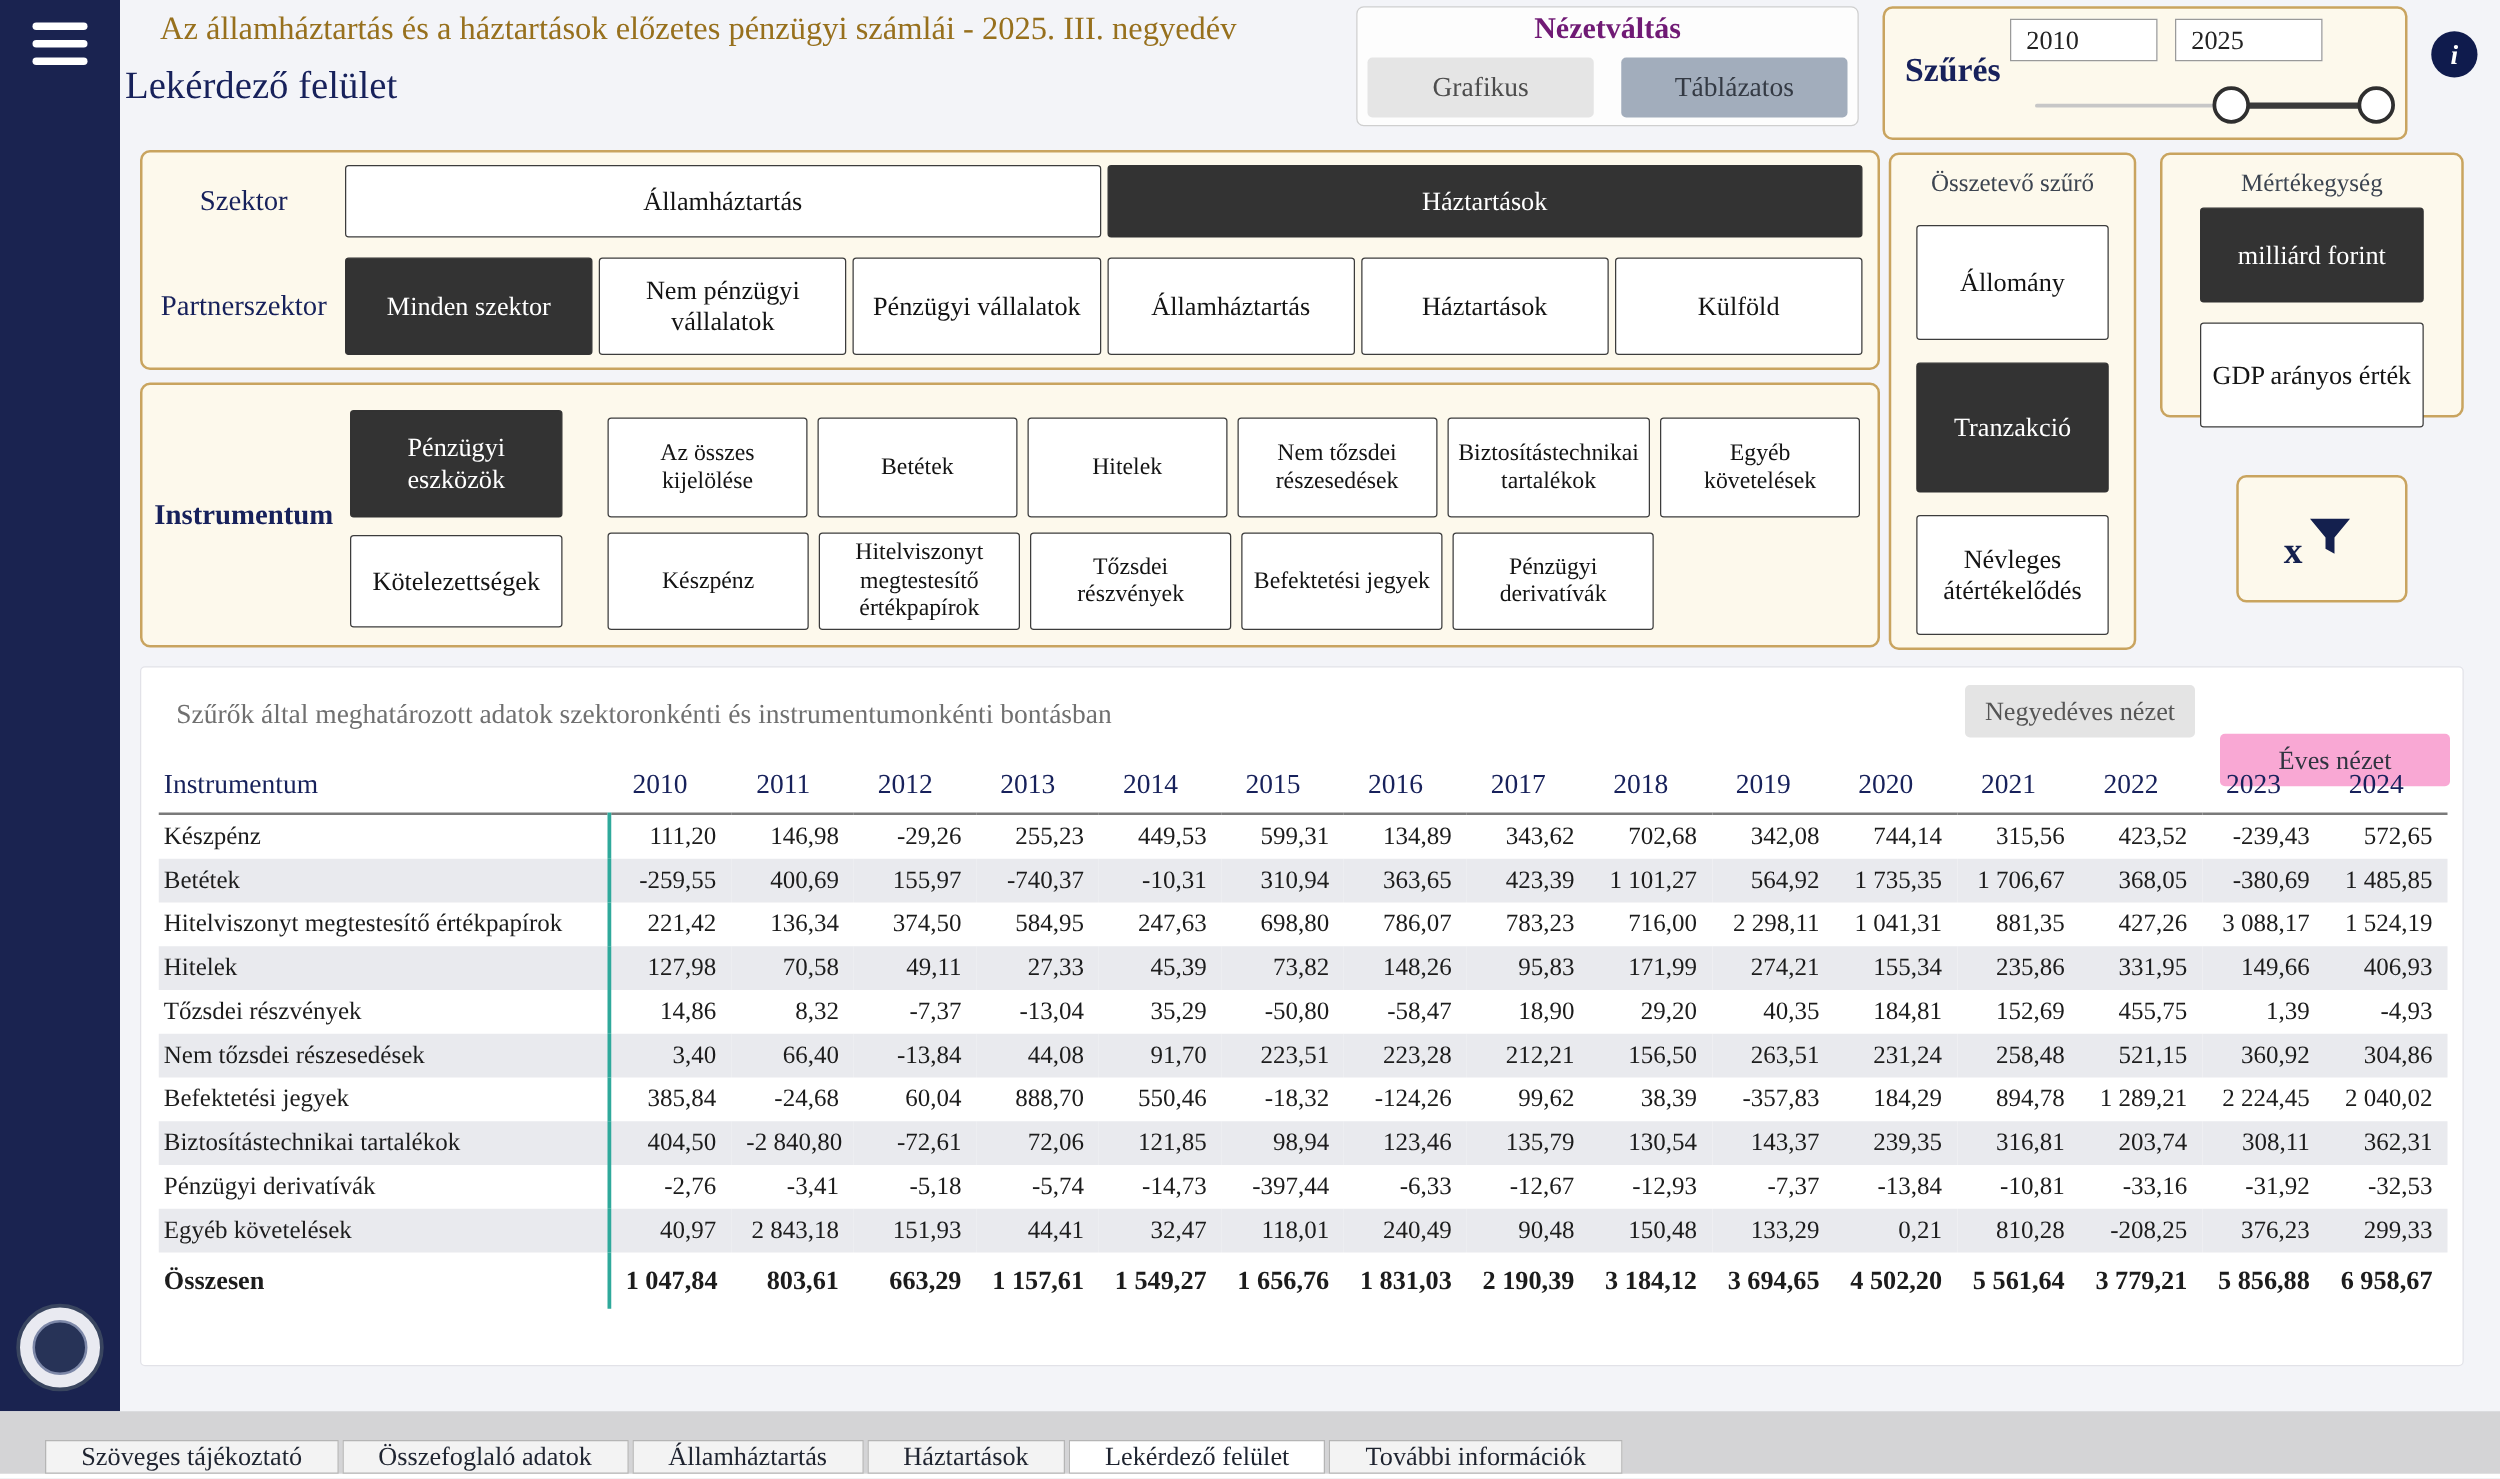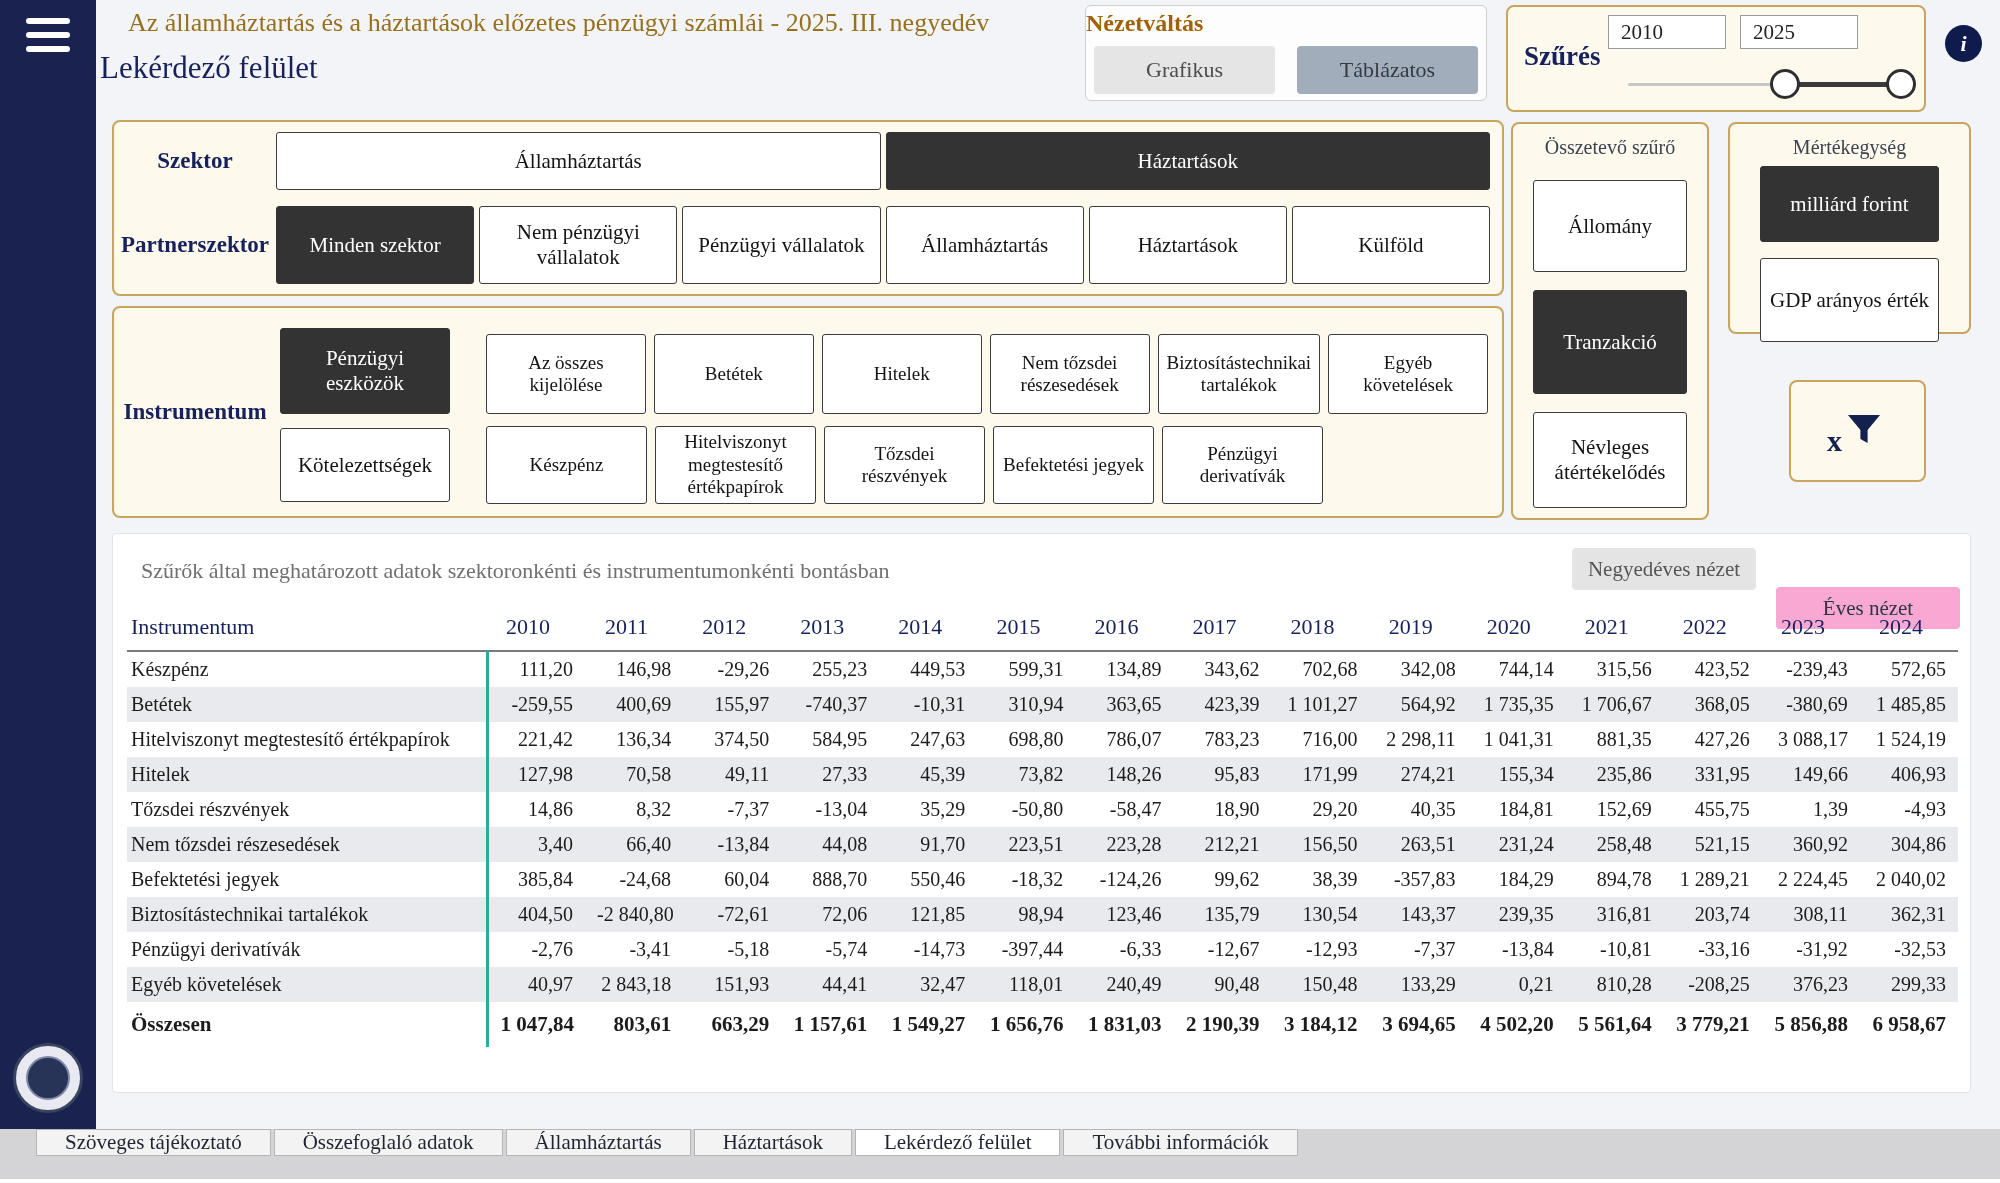--- a/index.html
+++ b/index.html
@@ -18,21 +18,21 @@
   .mnb-logo { position:absolute; left:13px; bottom:16px; width:70px; height:70px; border-radius:50%;
     background:#e9eaf1; border:3px solid #39455f; display:flex; align-items:center; justify-content:center; }
   .mnb-logo .inner { width:44px; height:44px; border-radius:50%; background:#273357; border:2px solid #7d88a8; }
 
   
   .app-title { position:absolute; left:128px; top:8px; font-size:26px; color:#97701d; }
   .page-subtitle { position:absolute; left:100px; top:50px; font-size:31px; color:#17215b; }
 
   
   .view-switch { position:absolute; left:1085px; top:5px; width:402px; height:96px; background:#fdfdfd; border:1px solid #cfcfcf; border-radius:6px; }
-  .view-switch-label { text-align:left; margin-top:4px; font-size:24px; font-weight:bold; color:#a16207; }
+  .view-switch-label { text-align:center; margin-top:4px; font-size:24px; font-weight:bold; color:#701a75; }
   .view-switch-buttons { position:absolute; left:8px; right:8px; top:40px; bottom:6px; display:flex; gap:22px; }
   .vbtn { flex:1; display:flex; align-items:center; justify-content:center; font-size:22px; color:#4d4d4d; background:#e5e5e5; border-radius:4px; cursor:pointer; }
   .vbtn.selected { background:#a2adbc; color:#343a44; }
 
   
   .panel { position:absolute; background:#fdf9ec; border:2px solid #c9a45f; border-radius:8px; }
   .filter-panel { left:1506px; top:5px; width:420px; height:107px; }
   .filter-label { position:absolute; left:16px; top:34px; font-size:27px; font-weight:bold; color:#17215b; }
   .year-input { position:absolute; top:8px; width:118px; height:34px; border:1px solid #9a9a9a; background:#fff; font-family:"Liberation Serif",serif; font-size:21px; padding-left:12px; color:#222; }
   #year-from { left:100px; } #year-to { left:232px; }
@@ -45,21 +45,21 @@
 
   
   .btn { display:flex; align-items:center; justify-content:center; text-align:center; background:#fff; border:1px solid #3c3c3c; border-radius:3px; color:#141414; font-size:21px; line-height:1.18; padding:4px 8px; cursor:pointer; }
   .btn.selected { background:#333; border-color:#333; color:#fff; }
 
   
   .sector-panel { left:112px; top:120px; width:1392px; height:176px; }
   .frow { position:absolute; left:0; right:12px; display:flex; }
   .frow1 { top:10px; height:58px; }
   .frow2 { top:84px; height:78px; }
-  .row-label { flex:0 0 162px; display:flex; align-items:center; justify-content:center; font-weight:bold; color:#17215b; font-size:23px; text-align:right; }
+  .row-label { flex:0 0 162px; display:flex; align-items:center; justify-content:center; font-weight:normal; color:#17215b; font-size:23px; text-align:right; }
   .opts { flex:1; display:flex; gap:5px; }
   .opts .btn { flex:1; }
 
   
   .instr-panel { left:112px; top:306px; width:1392px; height:212px; }
   .ilabel { position:absolute; left:0; top:0; width:162px; height:100%; display:flex; align-items:center; justify-content:center; font-weight:bold; color:#17215b; font-size:23px; }
   .instr-side { position:absolute; left:166px; top:20px; width:170px; display:flex; flex-direction:column; }
   .instr-side .btn:nth-child(1) { height:86px; margin-bottom:14px; }
   .instr-side .btn:nth-child(2) { height:74px; }
   .instr-grid { position:absolute; left:372px; top:26px; right:14px; }
@@ -99,21 +99,21 @@
   col.c-label { width:360px; }
   th { font-weight:normal; color:#17215b; font-size:22px; padding:8px 35px 10px 12px; text-align:right; border-bottom:2px solid #7a7a7a; white-space:nowrap; }
   th.instr { text-align:left; padding-left:4px; }
   td { font-size:20px; color:#1c1c1c; padding:6px 12px; text-align:right; white-space:nowrap; }
   td.lbl { text-align:left; padding-left:4px; }
   tbody tr:nth-child(even) { background:#e9eaee; }
   tbody td:nth-child(2), tfoot td:nth-child(2) { border-left:3px solid #2fa99b;text-align:right; }
   tfoot td { font-weight:bold; font-size:21px; padding:10px 12px; }
 
   
-  .bottom-nav { position:absolute; left:0; top:1129px; width:2000px; height:54px; background:#d4d4d6; display:flex; align-items:flex-start; padding-left:36px; gap:3px; border-bottom:4px solid #fff; }
+  .bottom-nav { position:absolute; left:0; top:1129px; width:2000px; height:54px; background:#d4d4d6; display:flex; align-items:flex-end; padding-left:36px; gap:3px; border-bottom:4px solid #fff; }
   .tab { display:flex; align-items:center; justify-content:center; padding:0 28px; background:#f3f3f3; border:1px solid #b5b5b5; font-size:21px; color:#1f2430; cursor:pointer; }
   .tab.active { background:#ffffff; }
 </style>
 </head>
 <body>
 
 <div class="sidebar">
   <div class="hamburger">
     <div></div>
       <div></div>

